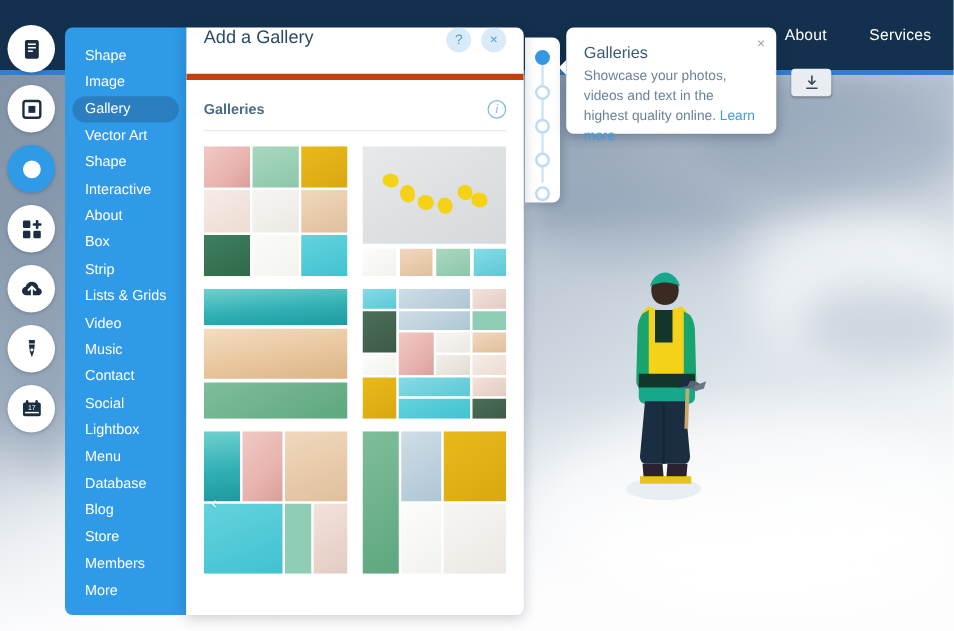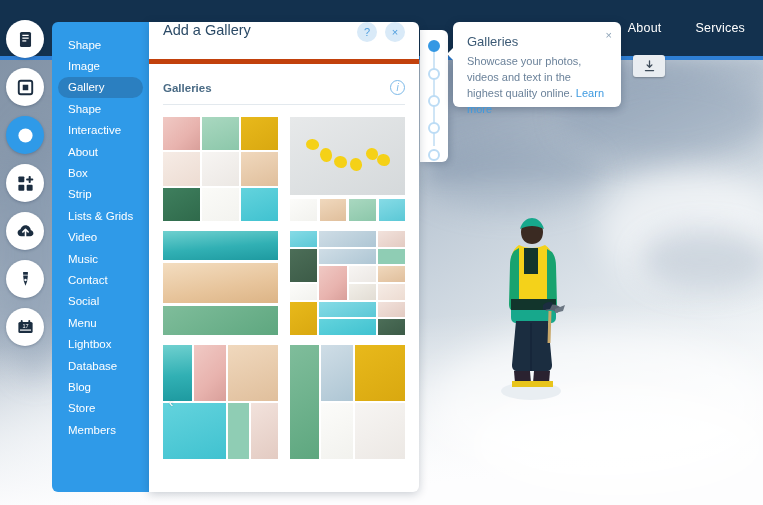--- a/index.html
+++ b/index.html
@@ -321,36 +321,38 @@
         <rect x="5" y="14.5" width="14" height="1.5" fill="#fff"></rect>
         <text x="12" y="13" font-size="7" fill="#fff" text-anchor="middle" font-family="Liberation Sans">17</text>
       </svg>
     </div>
   </div>
 
   <div class="cat-menu">
     <div class="cat-item">Shape</div>
     <div class="cat-item">Image</div>
     <div class="cat-item selected">Gallery</div>
+    <div class="cat-item">Vector Art</div>
     <div class="cat-item">Shape</div>
     <div class="cat-item">Interactive</div>
     <div class="cat-item">About</div>
     <div class="cat-item">Box</div>
     <div class="cat-item">Strip</div>
     <div class="cat-item">Lists &amp; Grids</div>
     <div class="cat-item">Video</div>
     <div class="cat-item">Music</div>
     <div class="cat-item">Contact</div>
     <div class="cat-item">Social</div>
+    <div class="cat-item">Lightbox</div>
     <div class="cat-item">Menu</div>
-    <div class="cat-item">Lightbox</div>
     <div class="cat-item">Database</div>
     <div class="cat-item">Blog</div>
     <div class="cat-item">Store</div>
     <div class="cat-item">Members</div>
+    <div class="cat-item">More</div>
   </div>
 
   <div class="panel">
     <div class="panel-head">
       <div class="panel-title">Add a Gallery</div>
       <div class="round-btn">?</div>
       <div class="round-btn">×</div>
     </div>
 
     <div class="sec-head">

